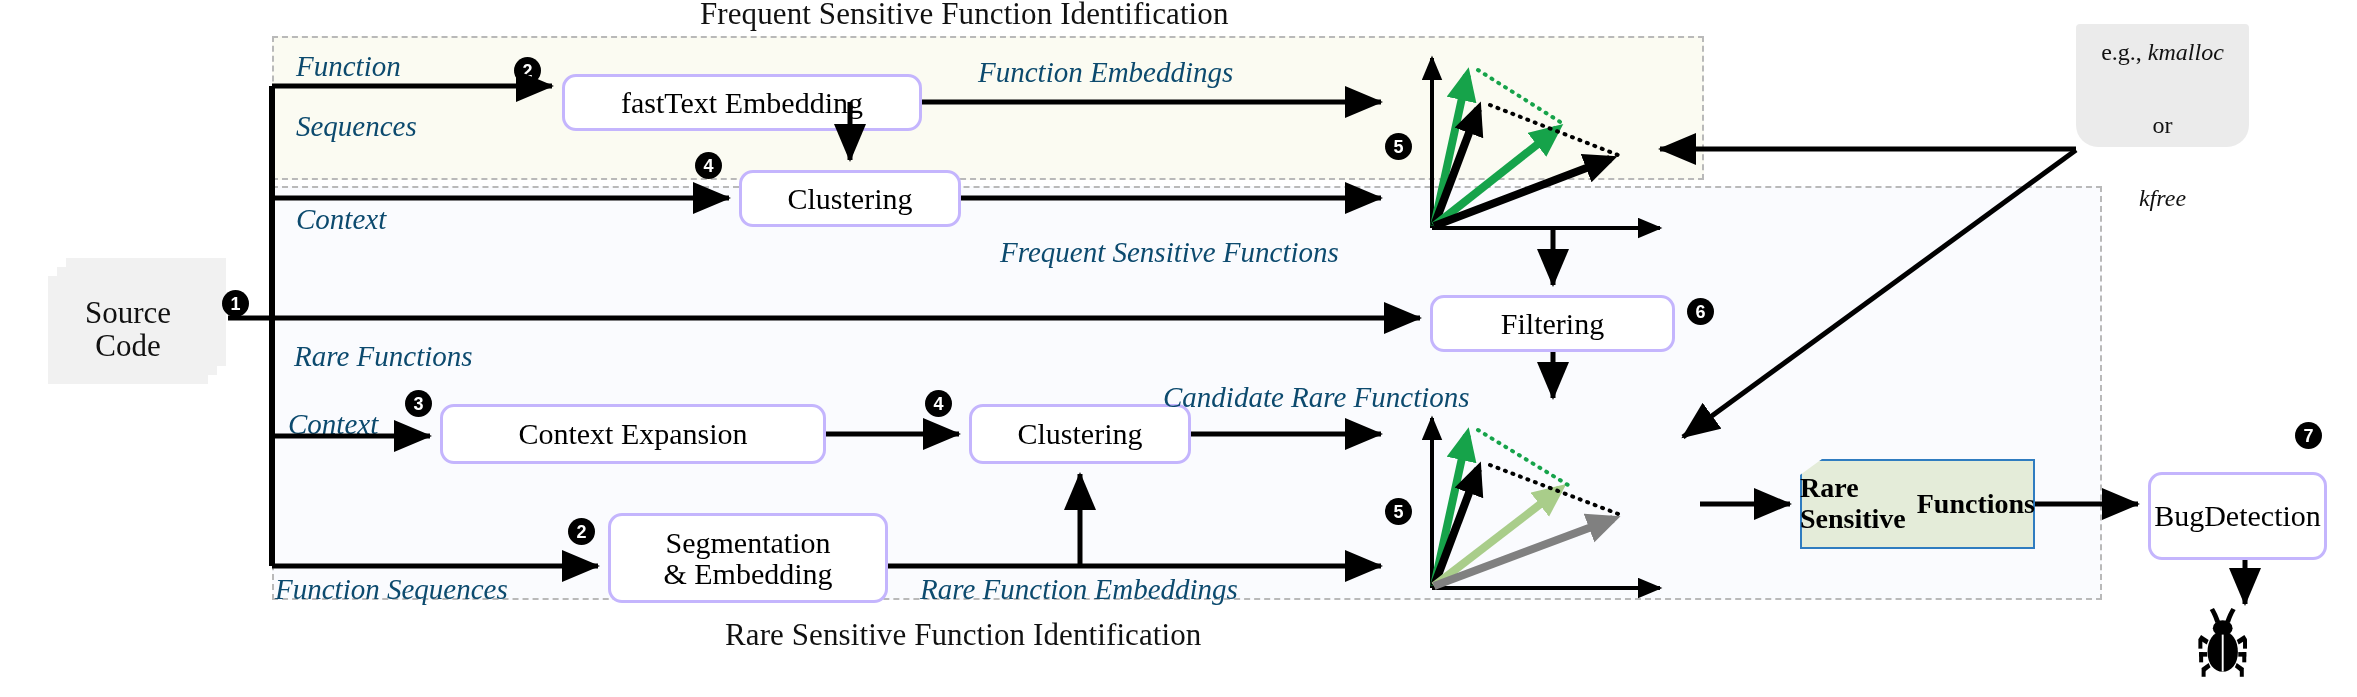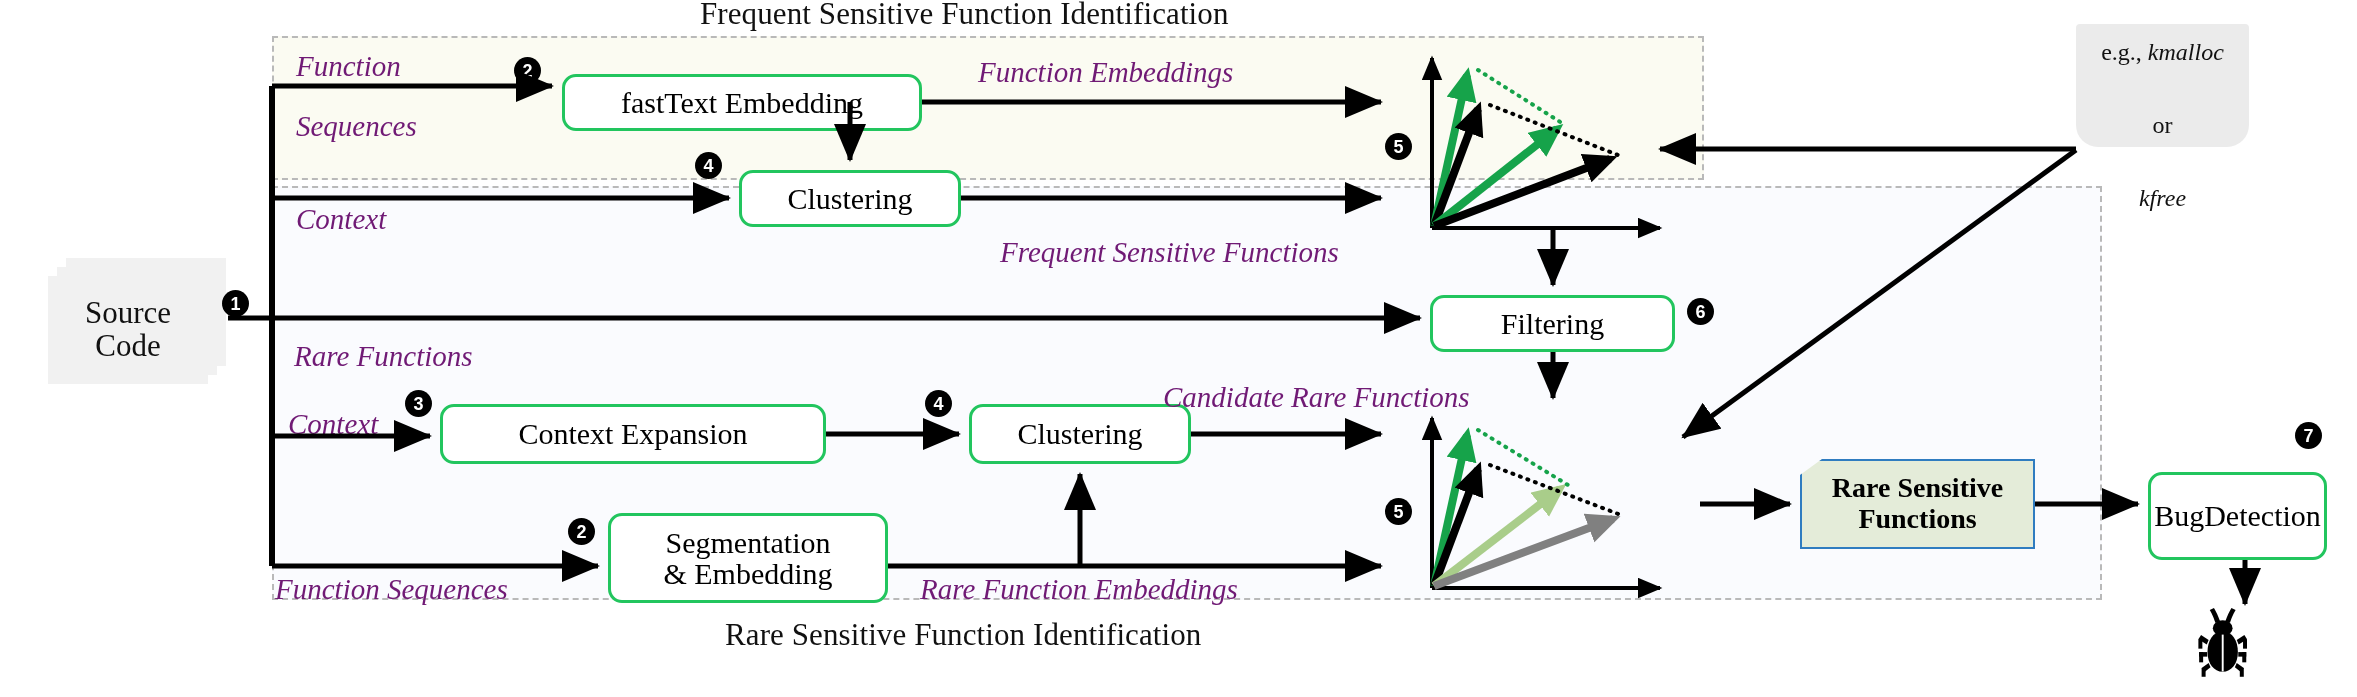--- a/index.html
+++ b/index.html
@@ -10,21 +10,21 @@
   .region{position:absolute;border:2px dashed #b9b9b9;box-sizing:border-box;}
   #region-frequent{left:272px;top:36px;width:1432px;height:144px;background:#fbfbf2;}
   #region-rare{left:272px;top:186px;width:1830px;height:414px;background:#fafbfe;}
 
   
   .region-title{position:absolute;font-size:31px;color:#111;white-space:nowrap;letter-spacing:.1px;}
   #title-frequent{left:700px;top:-4px;}
   #title-rare{left:725px;top:617px;}
 
   
-  .pbox{position:absolute;box-sizing:border-box;border:3px solid #22c55e;border-radius:14px;
+  .pbox{position:absolute;box-sizing:border-box;border:3px solid #c4b5fd;border-radius:14px;
         background:#fff;display:flex;align-items:center;justify-content:center;
         text-align:left;font-size:30px;color:#000;line-height:1.04;padding:0 4px;}
 
   #box-fasttext{left:562px;top:74px;width:360px;height:57px;}
   #box-clustering-top{left:739px;top:170px;width:222px;height:57px;}
   #box-filtering{left:1430px;top:295px;width:245px;height:57px;}
   #box-ctxexp{left:440px;top:404px;width:386px;height:60px;}
   #box-clustering-bot{left:969px;top:404px;width:222px;height:60px;}
   #box-segembed{left:608px;top:513px;width:280px;height:90px;flex-direction:column;}
   #box-bugdet{left:2148px;top:472px;width:179px;height:88px;flex-direction:row;}
@@ -49,31 +49,31 @@
   #querybox .q-title{font-size:30px;}
   #querybox .q-eg{font-size:24px;}
   #querybox .q-or{font-size:24px;}
   #querybox .q-kfree{font-size:24px;font-style:italic;}
   .ital{font-style:italic;}
 
   
   #rsf{position:absolute;left:1800px;top:459px;width:235px;height:90px;}
   #rsf .shape{position:absolute;inset:0;background:#e4ecd9;border:2px solid #2f7cc0;
     clip-path:polygon(22px 0, 100% 0, 100% 100%, 0 100%, 0 16px);}
-  #rsf .lbl{position:absolute;inset:0;display:flex;flex-direction:column;
+  #rsf .lbl{position:absolute;inset:0;display:flex;
     align-items:center;justify-content:center;font-weight:bold;font-size:28px;
     line-height:1.1;color:#000;}
 
   
   .badge{position:absolute;width:27px;height:27px;border-radius:50%;background:#000;
     color:#fff;font-size:18px;font-weight:bold;display:flex;align-items:center;
     justify-content:center;font-family:"Liberation Sans",sans-serif;line-height:1;}
 
   
-  .elabel{position:absolute;font-style:italic;font-size:29px;color:#701a75;white-space:nowrap;}
+  .elabel{position:absolute;font-style:italic;font-size:29px;color:#0c4a6e;white-space:nowrap;}
 
   svg.overlay{position:absolute;left:0;top:0;width:2357px;height:697px;pointer-events:none;}
 </style>
 </head>
 <body>
 
 <div id="stage">
 
   <div class="region" id="region-frequent"></div>
   <div class="region" id="region-rare"></div>

